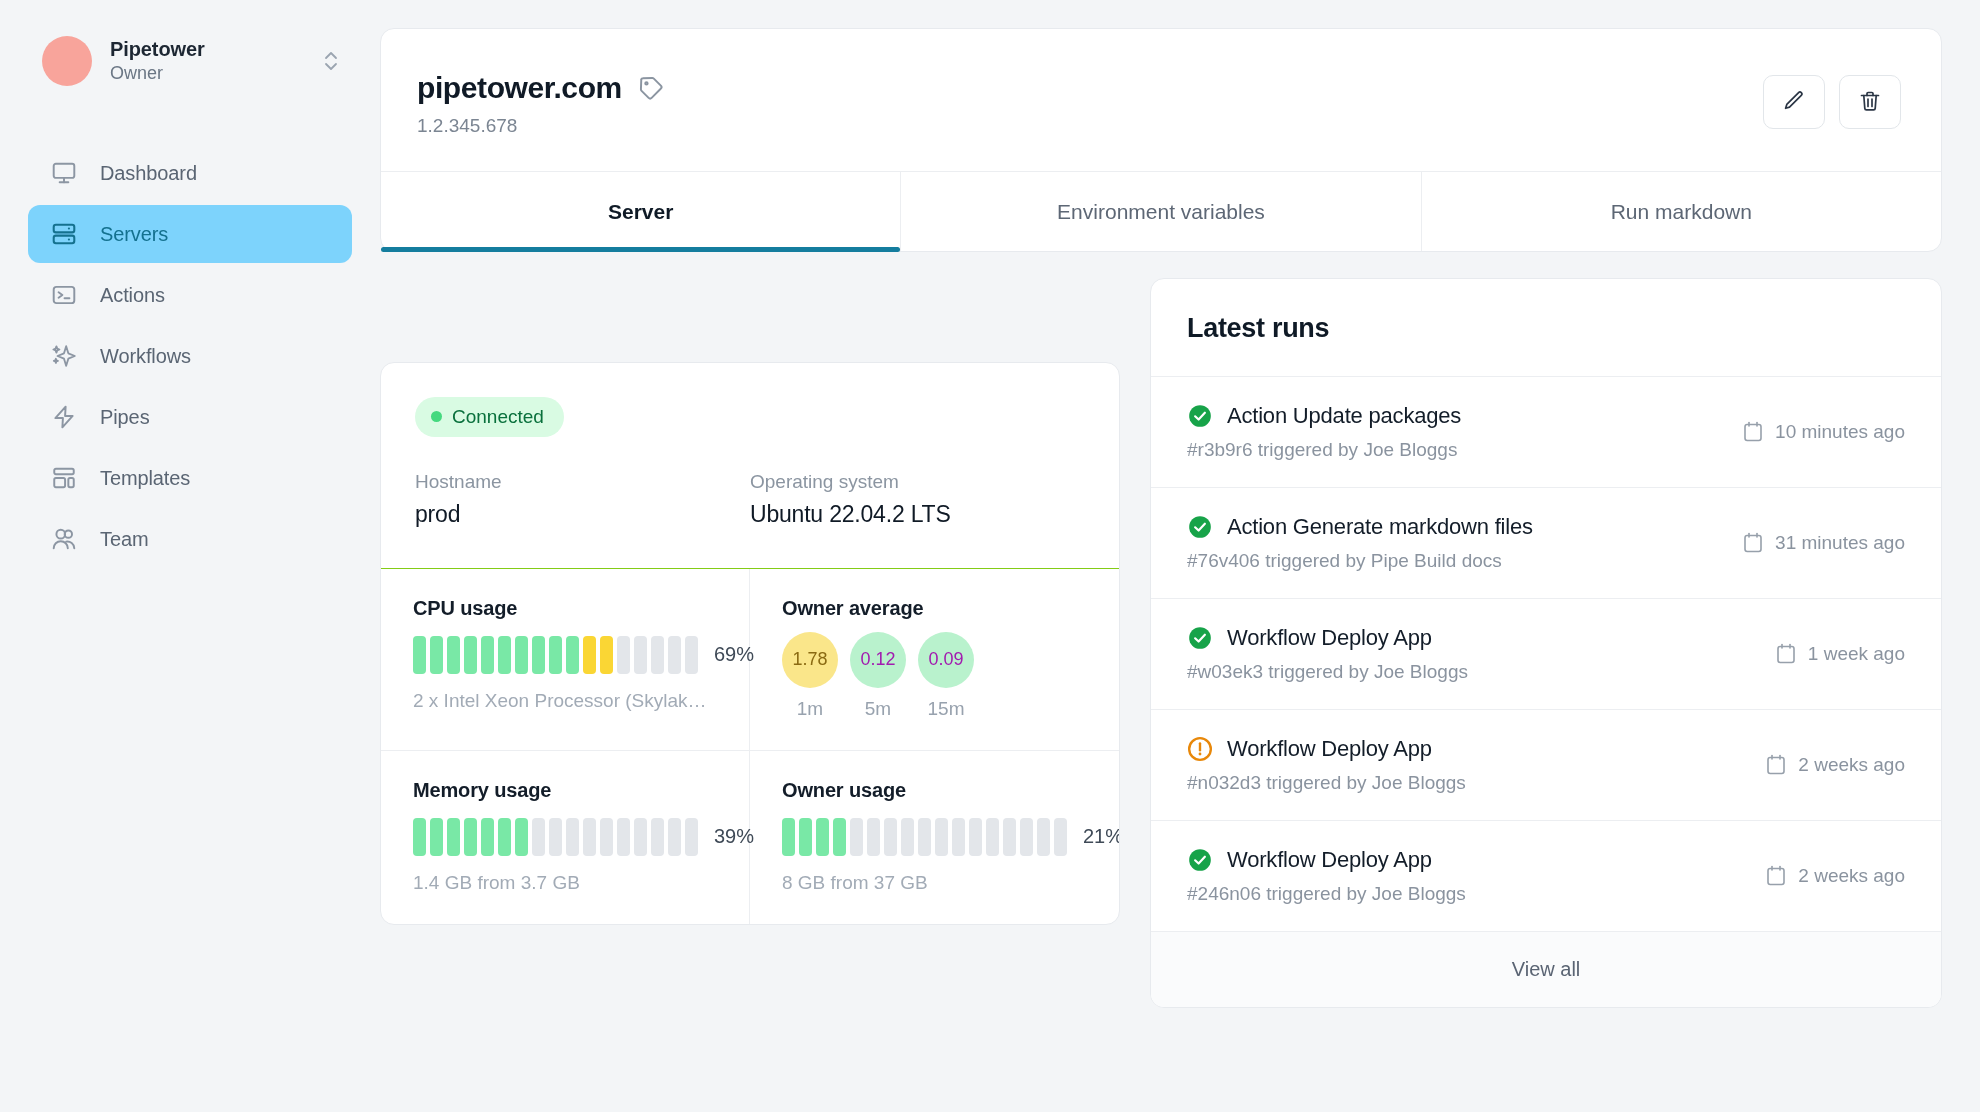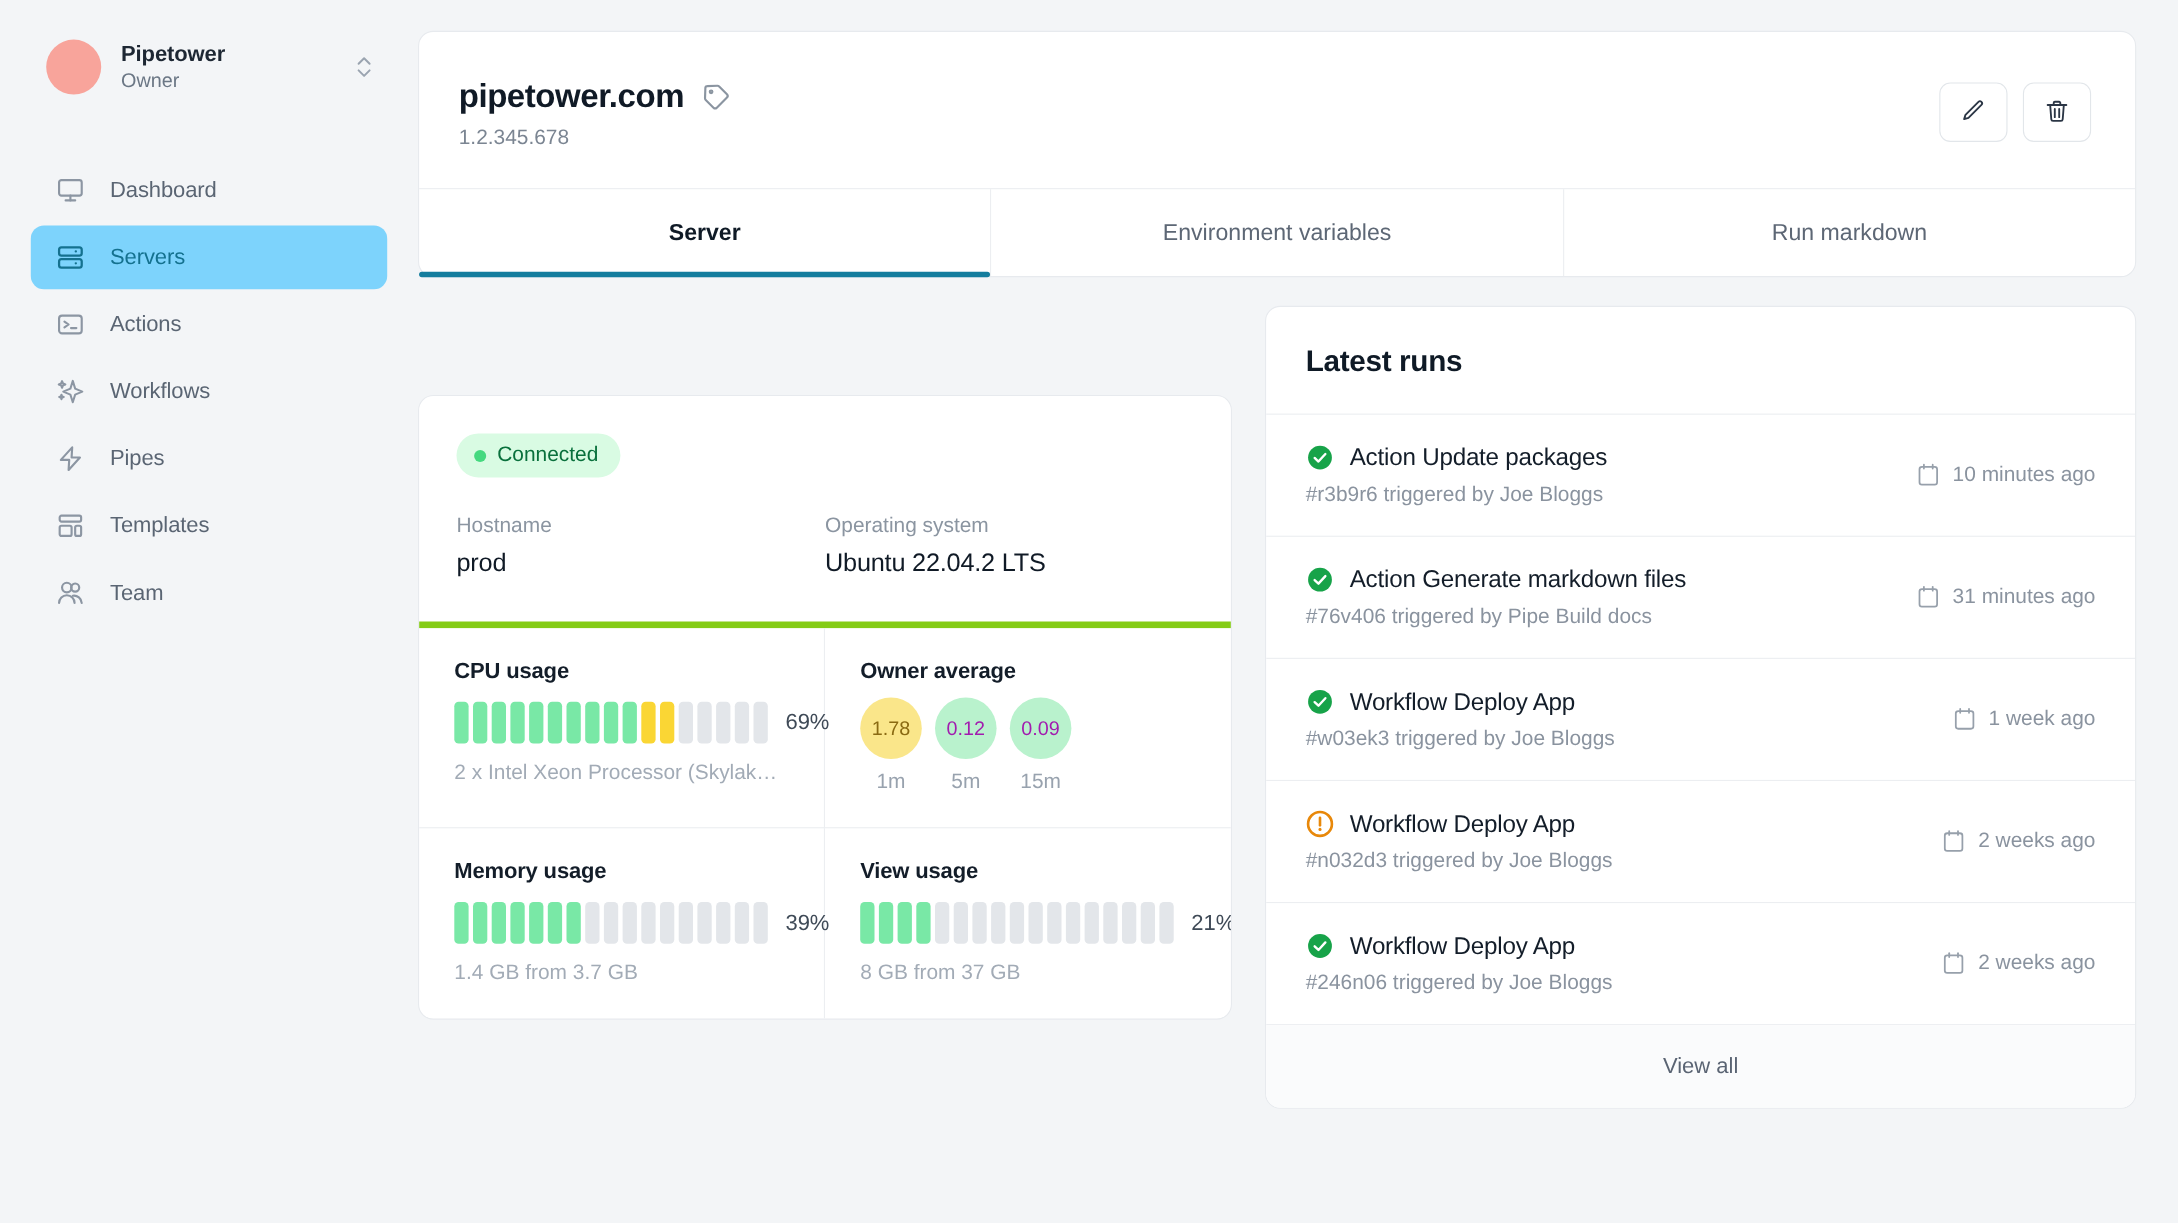--- a/index.html
+++ b/index.html
@@ -98,21 +98,21 @@
     background: #d9fbe3; color: #09703c;
     border-radius: 999px; padding: 9px 20px 9px 16px;
     font-size: 19px; font-weight: 500;
   }
   .status-dot { width: 11px; height: 11px; border-radius: 50%; background: #45d97f; }
   .facts { display: flex; margin-top: 34px; }
   .fact { flex: 1 1 0; }
   .fact-label { font-size: 19px; color: #8b95a1; }
   .fact-value { margin-top: 8px; font-size: 23px; color: #101a26; letter-spacing: -0.2px; }
 
-  .metrics-grid { border-top: 6px solid #84cc16; display: flex; flex-wrap: wrap; }
+  .metrics-grid { border-top: 1px solid #84cc16; display: flex; flex-wrap: wrap; }
   .metric {
     width: 50%; padding: 28px 32px 30px 32px;
     border-right: 1px solid #eceef1; border-bottom: 1px solid #eceef1;
   }
   .metric:nth-child(2n) { border-right: none; }
   .metric:nth-child(n+3) { border-bottom: none; }
   .metric-title { font-size: 20px; font-weight: 700; color: #131d29; letter-spacing: -0.15px; }
   .metric-row { display: flex; align-items: center; gap: 16px; margin-top: 16px; }
   .bars { display: flex; gap: 4px; }
   .bar { width: 13px; height: 38px; border-radius: 4px; background: #e3e6ea; }
@@ -390,21 +390,21 @@
                   <span class="bar"></span>
                   <span class="bar"></span>
                   <span class="bar"></span>
                 </div>
               <div class="metric-pct">39%</div>
             </div>
             <div class="metric-sub">1.4 GB from 3.7 GB</div>
           </div>
 
           <div class="metric">
-            <div class="metric-title">View usage</div>
+            <div class="metric-title">Owner usage</div>
             <div class="metric-row">
               <div class="bars">
                   <span class="bar green"></span>
                   <span class="bar green"></span>
                   <span class="bar green"></span>
                   <span class="bar green"></span>
                   <span class="bar"></span>
                   <span class="bar"></span>
                   <span class="bar"></span>
                   <span class="bar"></span>

